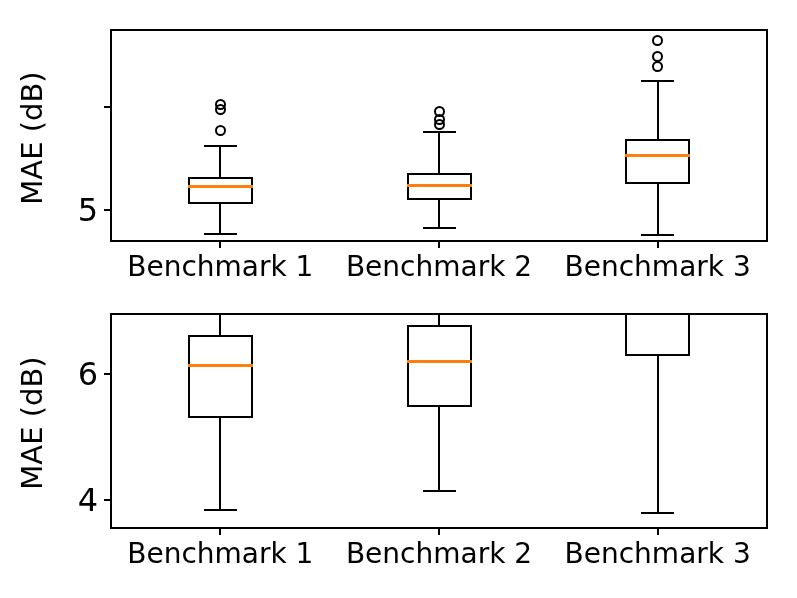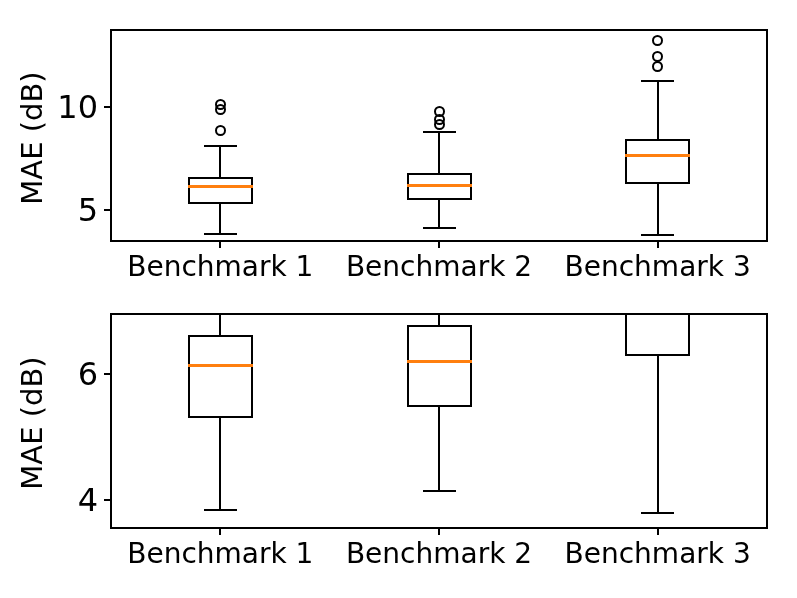--- a/index.html
+++ b/index.html
@@ -69,21 +69,20 @@
         <div class="median-line" style="left: 514.167px; top: 124.071px; width: 65px; height: 3px; background: rgb(255, 127, 14);"></div>
         <div class="flier" style="left: 541.167px; top: 30.5244px; width: 11px; height: 11px;"></div>
         <div class="flier" style="left: 541.167px; top: 21.261px; width: 11px; height: 11px;"></div>
         <div class="flier" style="left: 541.167px; top: 4.79268px; width: 11px; height: 11px;"></div>
       </div>
     </div>
     <div class="axes-border" style="left: 110px; top: 29px; width: 658px; height: 213px;"></div>
     <div class="tickmark" style="left: 104px; top: 209.122px; width: 7px; height: 2px;"></div>
     <div class="ytick-label" style="left: 30px; top: 190.122px; width: 68px; height: 40px; font-size: 32px;">5</div>
     <div class="tickmark" style="left: 104px; top: 106.195px; width: 7px; height: 2px;"></div>
-    <div class="ytick-label" style="left: 30px; top: 87.1951px; width: 68px; height: 40px; font-size: 32px;">10</div>
     <div class="tickmark" style="left: 219.333px; top: 241px; width: 2px; height: 7px;"></div>
     <div class="xtick-label" style="left: 100.333px; top: 251px; width: 240px; height: 34px;">Benchmark 1</div>
     <div class="tickmark" style="left: 438px; top: 241px; width: 2px; height: 7px;"></div>
     <div class="xtick-label" style="left: 319px; top: 251px; width: 240px; height: 34px;">Benchmark 2</div>
     <div class="tickmark" style="left: 656.667px; top: 241px; width: 2px; height: 7px;"></div>
     <div class="xtick-label" style="left: 537.667px; top: 251px; width: 240px; height: 34px;">Benchmark 3</div>
     <div class="ylabel" style="left: 32px; top: 137.5px;">MAE (dB)</div>
     <div class="axes-clip" style="left: 111px; top: 314px; width: 656px; height: 214px;">
       <div class="" style="position: absolute; left: 0px; top: 0px; width: 100%; height: 100%;">
         <div class="vline" style="left: 108.333px; top: -72.5959px; width: 2px; height: 93.4277px;"></div>

